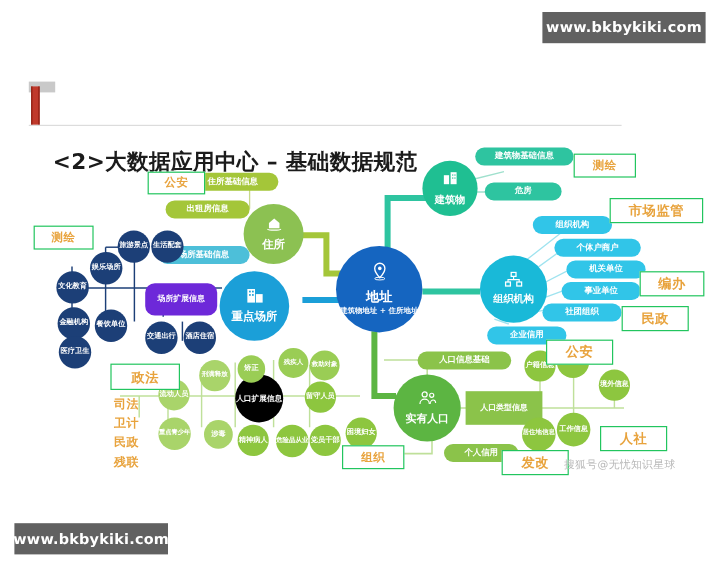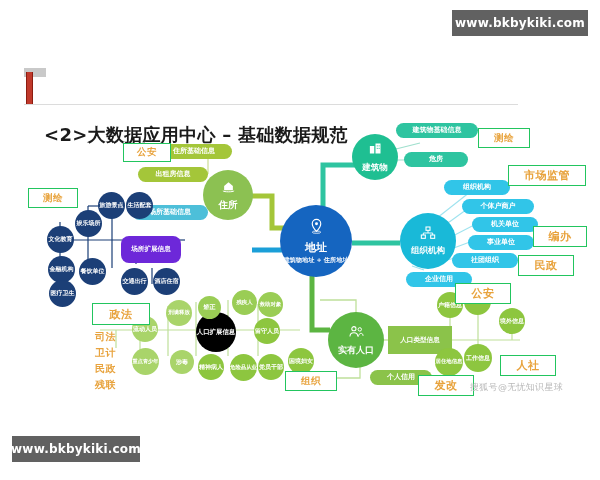--- a/index.html
+++ b/index.html
@@ -160,20 +160,33 @@
           <rect x="12" y="4" width="8" height="16" fill="#fff"></rect>
           <rect x="14" y="7" width="1.6" height="1.6" fill="#1fbf92"></rect>
           <rect x="17" y="7" width="1.6" height="1.6" fill="#1fbf92"></rect>
           <rect x="14" y="11" width="1.6" height="1.6" fill="#1fbf92"></rect>
           <rect x="17" y="11" width="1.6" height="1.6" fill="#1fbf92"></rect>
         </svg>
     </span>
     <span class="hub-label" style="font-size:8.5px;">建筑物</span>
   </div>
 
+  <div class="hub" style="left:183px;top:226px;width:58px;height:58px;background:#1b9fd8;">
+    <span class="ico">
+      <svg width="17" height="15" viewBox="0 0 24 20">
+          <rect x="3" y="2" width="9" height="16" fill="#fff"></rect>
+          <rect x="13" y="8" width="8" height="10" fill="#fff"></rect>
+          <rect x="5" y="4" width="2" height="2" fill="#1b9fd8"></rect>
+          <rect x="8.5" y="4" width="2" height="2" fill="#1b9fd8"></rect>
+          <rect x="5" y="8" width="2" height="2" fill="#1b9fd8"></rect>
+          <rect x="8.5" y="8" width="2" height="2" fill="#1b9fd8"></rect>
+        </svg>
+    </span>
+    <span class="hub-label" style="font-size:9.5px;">重点场所</span>
+  </div>
 
   <div class="hub" style="left:400px;top:213px;width:56px;height:56px;background:#19b9d8;">
     <span class="ico">
       <svg width="16" height="14" viewBox="0 0 24 20">
           <rect x="9" y="1" width="6" height="5" fill="none" stroke="#fff" stroke-width="1.6"></rect>
           <rect x="2" y="13" width="6" height="5" fill="none" stroke="#fff" stroke-width="1.6"></rect>
           <rect x="16" y="13" width="6" height="5" fill="none" stroke="#fff" stroke-width="1.6"></rect>
           <path d="M12 6v4M5 13v-3h14v3" fill="none" stroke="#fff" stroke-width="1.4"></path>
         </svg>
     </span>
@@ -200,20 +213,21 @@
   <div class="pill" style="left:396px;top:123px;width:70px;height:15px;background:#2ec4a0;">建筑物基础信息</div>
   <div class="pill" style="left:404px;top:152px;width:52px;height:15px;background:#2ec4a0;">危房</div>
 
   <div class="pill" style="left:444px;top:180px;width:54px;height:15px;background:#31c5e8;">组织机构</div>
   <div class="pill" style="left:462px;top:199px;width:60px;height:15px;background:#31c5e8;">个体户商户</div>
   <div class="pill" style="left:472px;top:217px;width:54px;height:15px;background:#31c5e8;">机关单位</div>
   <div class="pill" style="left:468px;top:235px;width:54px;height:15px;background:#31c5e8;">事业单位</div>
   <div class="pill" style="left:452px;top:253px;width:54px;height:15px;background:#31c5e8;">社团组织</div>
   <div class="pill" style="left:406px;top:272px;width:54px;height:15px;background:#31c5e8;">企业信用</div>
 
+  <div class="pill" style="left:348px;top:293px;width:66px;height:15px;background:#8bc34a;">人口信息基础</div>
   <div class="pill" style="left:388px;top:326px;width:52px;height:28px;background:#8bc34a;font-size:6.6px;flex-direction:column;border-radius:0;">人口类型信息</div>
   <div class="pill" style="left:370px;top:370px;width:50px;height:15px;background:#8bc34a;">个人信用</div>
 
   <div class="bub" style="left:437px;top:292px;width:26px;height:26px;background:#8dc63f;flex-direction:column;">户籍信息</div>
   <div class="bub" style="left:464px;top:288px;width:27px;height:27px;background:#8dc63f;flex-direction:column;">流动信息</div>
   <div class="bub" style="left:499px;top:308px;width:26px;height:26px;background:#8dc63f;flex-direction:column;">境外信息</div>
   <div class="bub" style="left:435px;top:348px;width:28px;height:28px;background:#8dc63f;flex-direction:column;font-size:5.4px;">居住地信息</div>
   <div class="bub" style="left:464px;top:344px;width:28px;height:28px;background:#8dc63f;flex-direction:column;">工作信息</div>
 
   <div class="bub" style="left:98px;top:192px;width:27px;height:27px;background:#1c3f77;flex-direction:column;">旅游景点</div>

